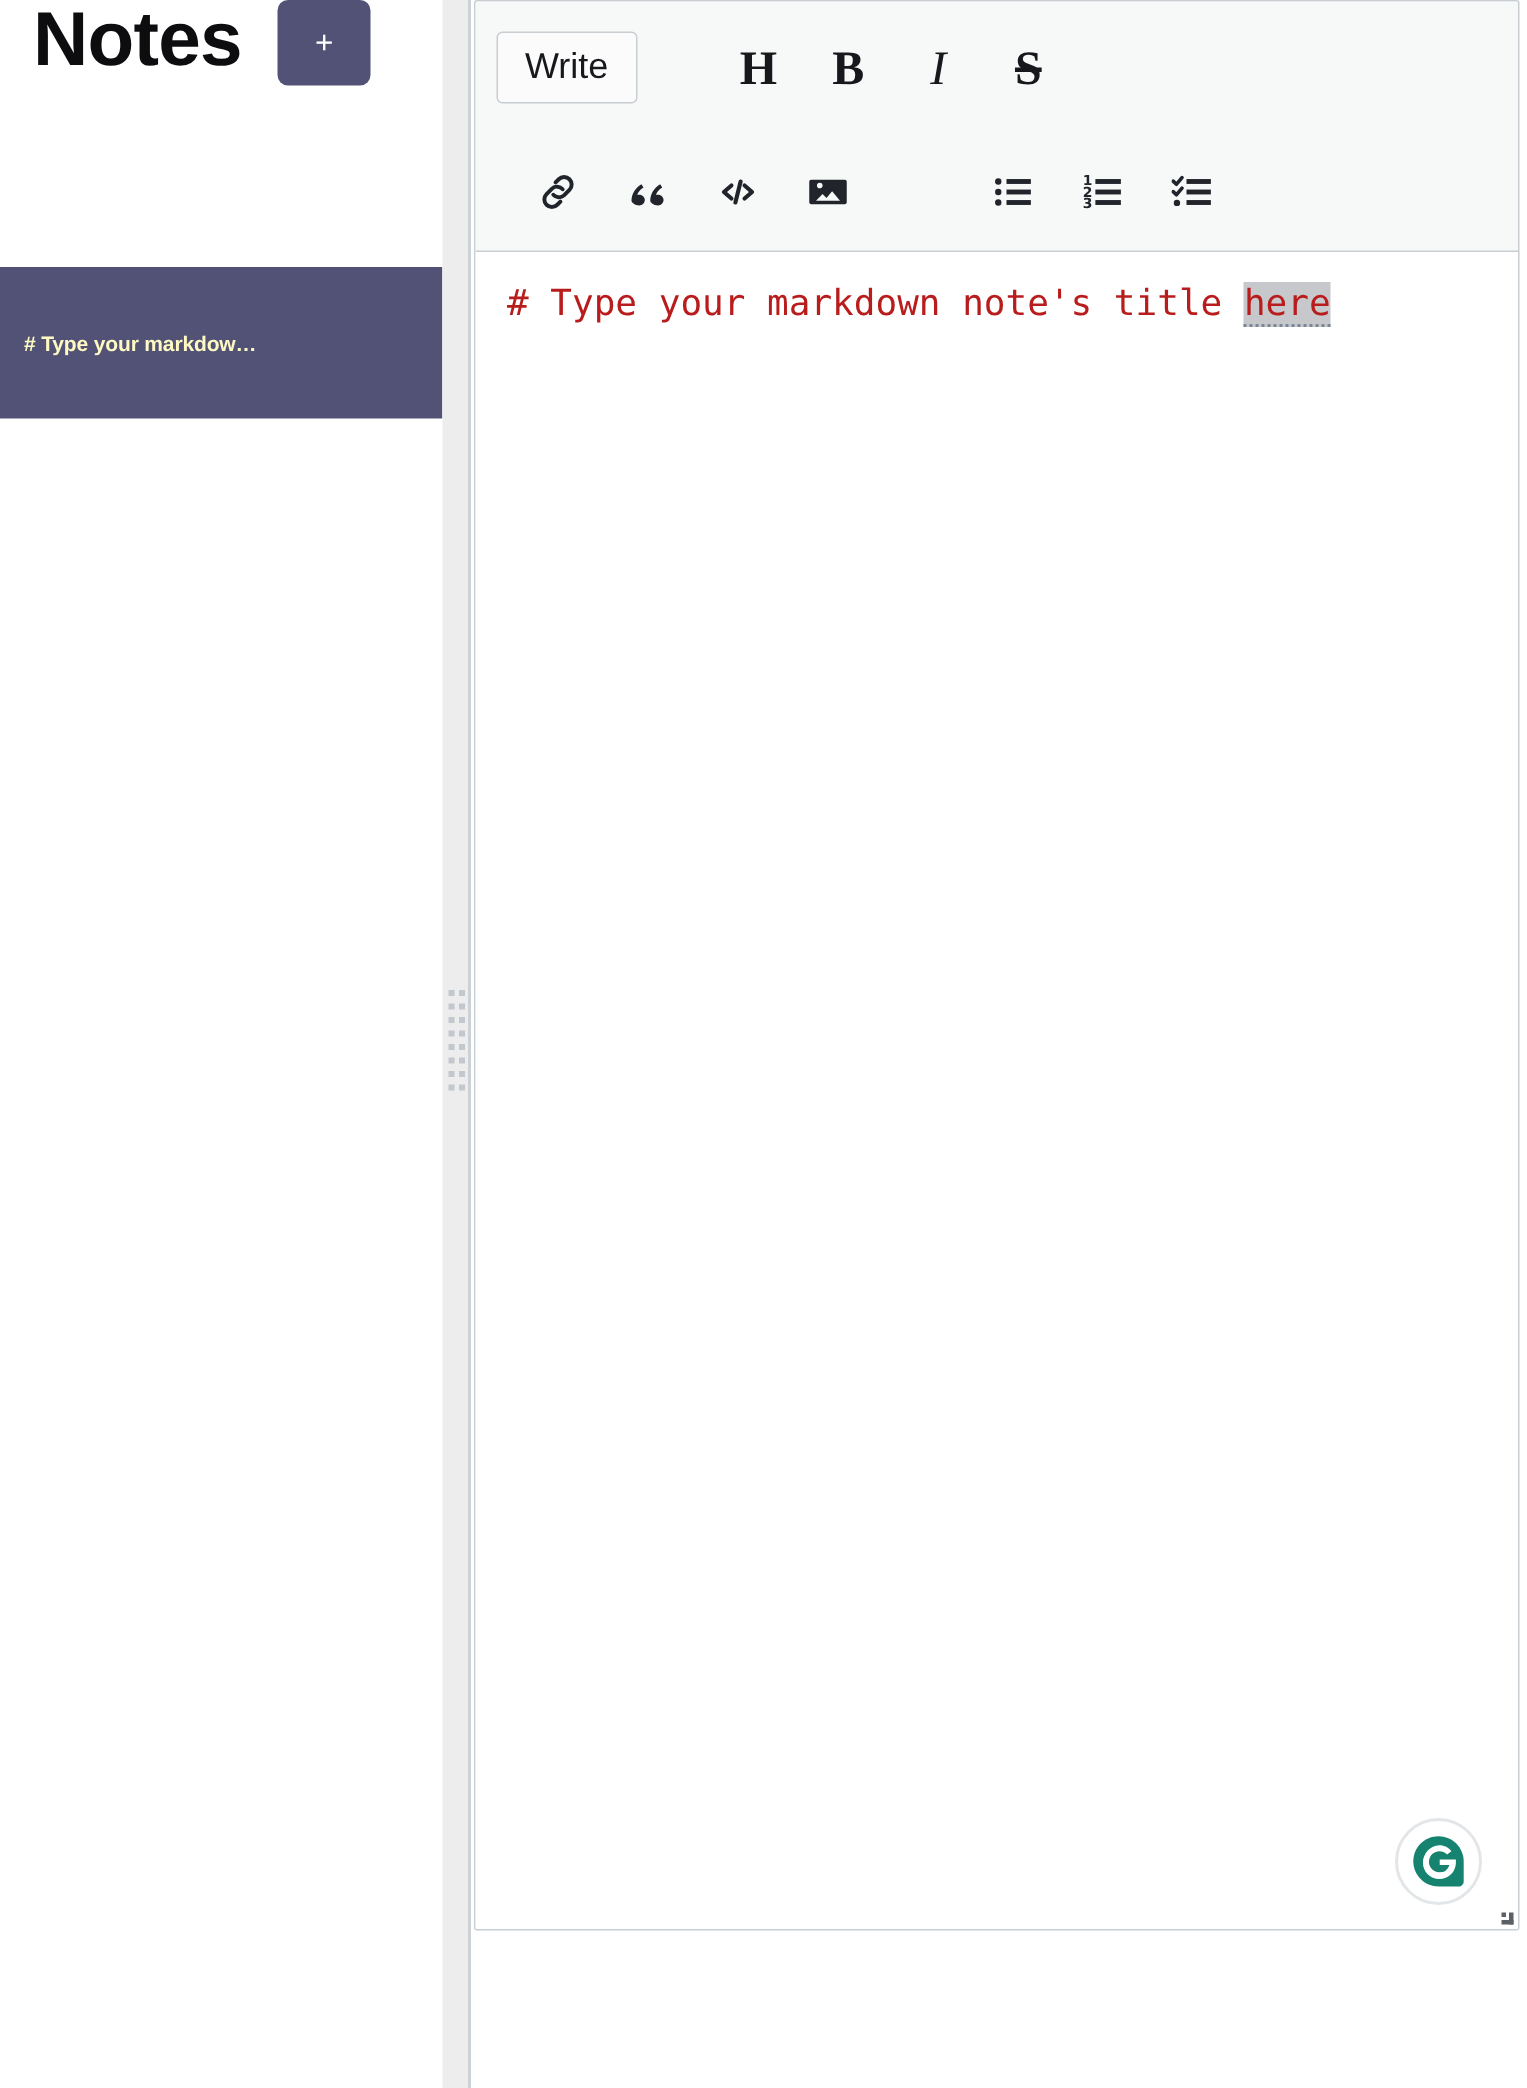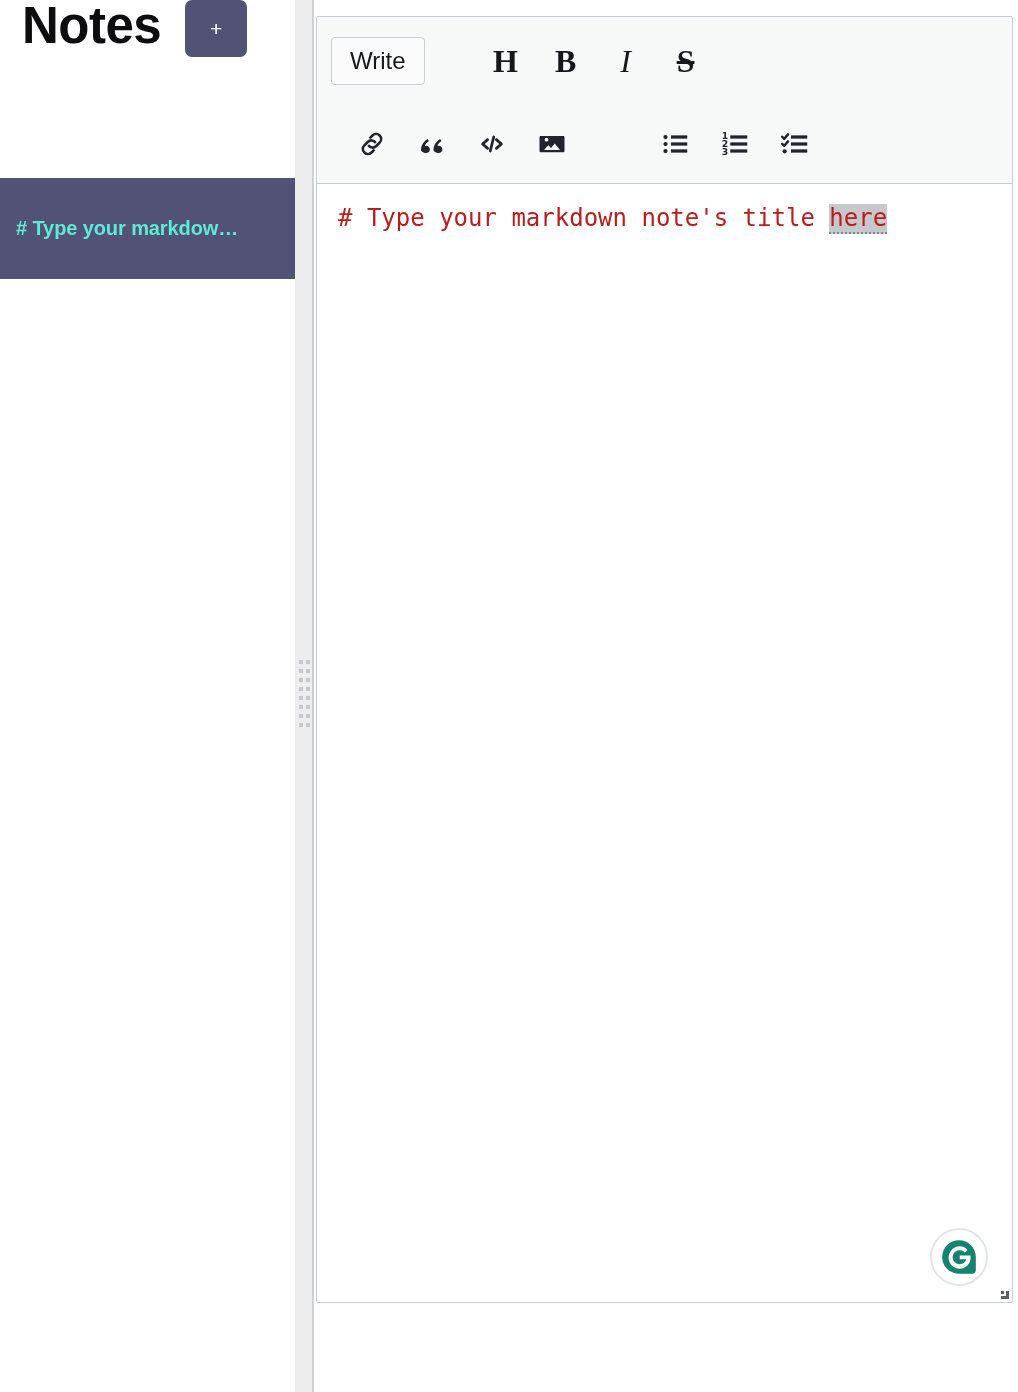--- a/index.html
+++ b/index.html
@@ -81,22 +81,22 @@
     height: 101px;
     display: flex;
     align-items: center;
     padding: 0 16px;
     cursor: pointer;
   }
   .note-item.selected {
     background: #515275;
   }
   .note-item-label {
-    color: #5eead4;
-    font-size: 20px;
+    color: #fef9c3;
+    font-size: 14px;
     font-weight: 700;
     letter-spacing: -0.1px;
     white-space: nowrap;
     overflow: hidden;
     text-overflow: ellipsis;
     max-width: 100%;
     font-family: "Liberation Sans", sans-serif;
   }
 
   
@@ -125,21 +125,21 @@
     display: block;
     width: 4px;
     height: 4px;
     background: #c3c8ce;
   }
 
   
   #editor-panel {
     position: absolute;
     left: 316px;
-    top: 16px;
+    top: 0;
     width: 698px;
     height: 1135px;
   }
 
   #editor-frame {
     position: absolute;
     left: 0;
     top: 0;
     width: 697px;
     height: 1287px;

